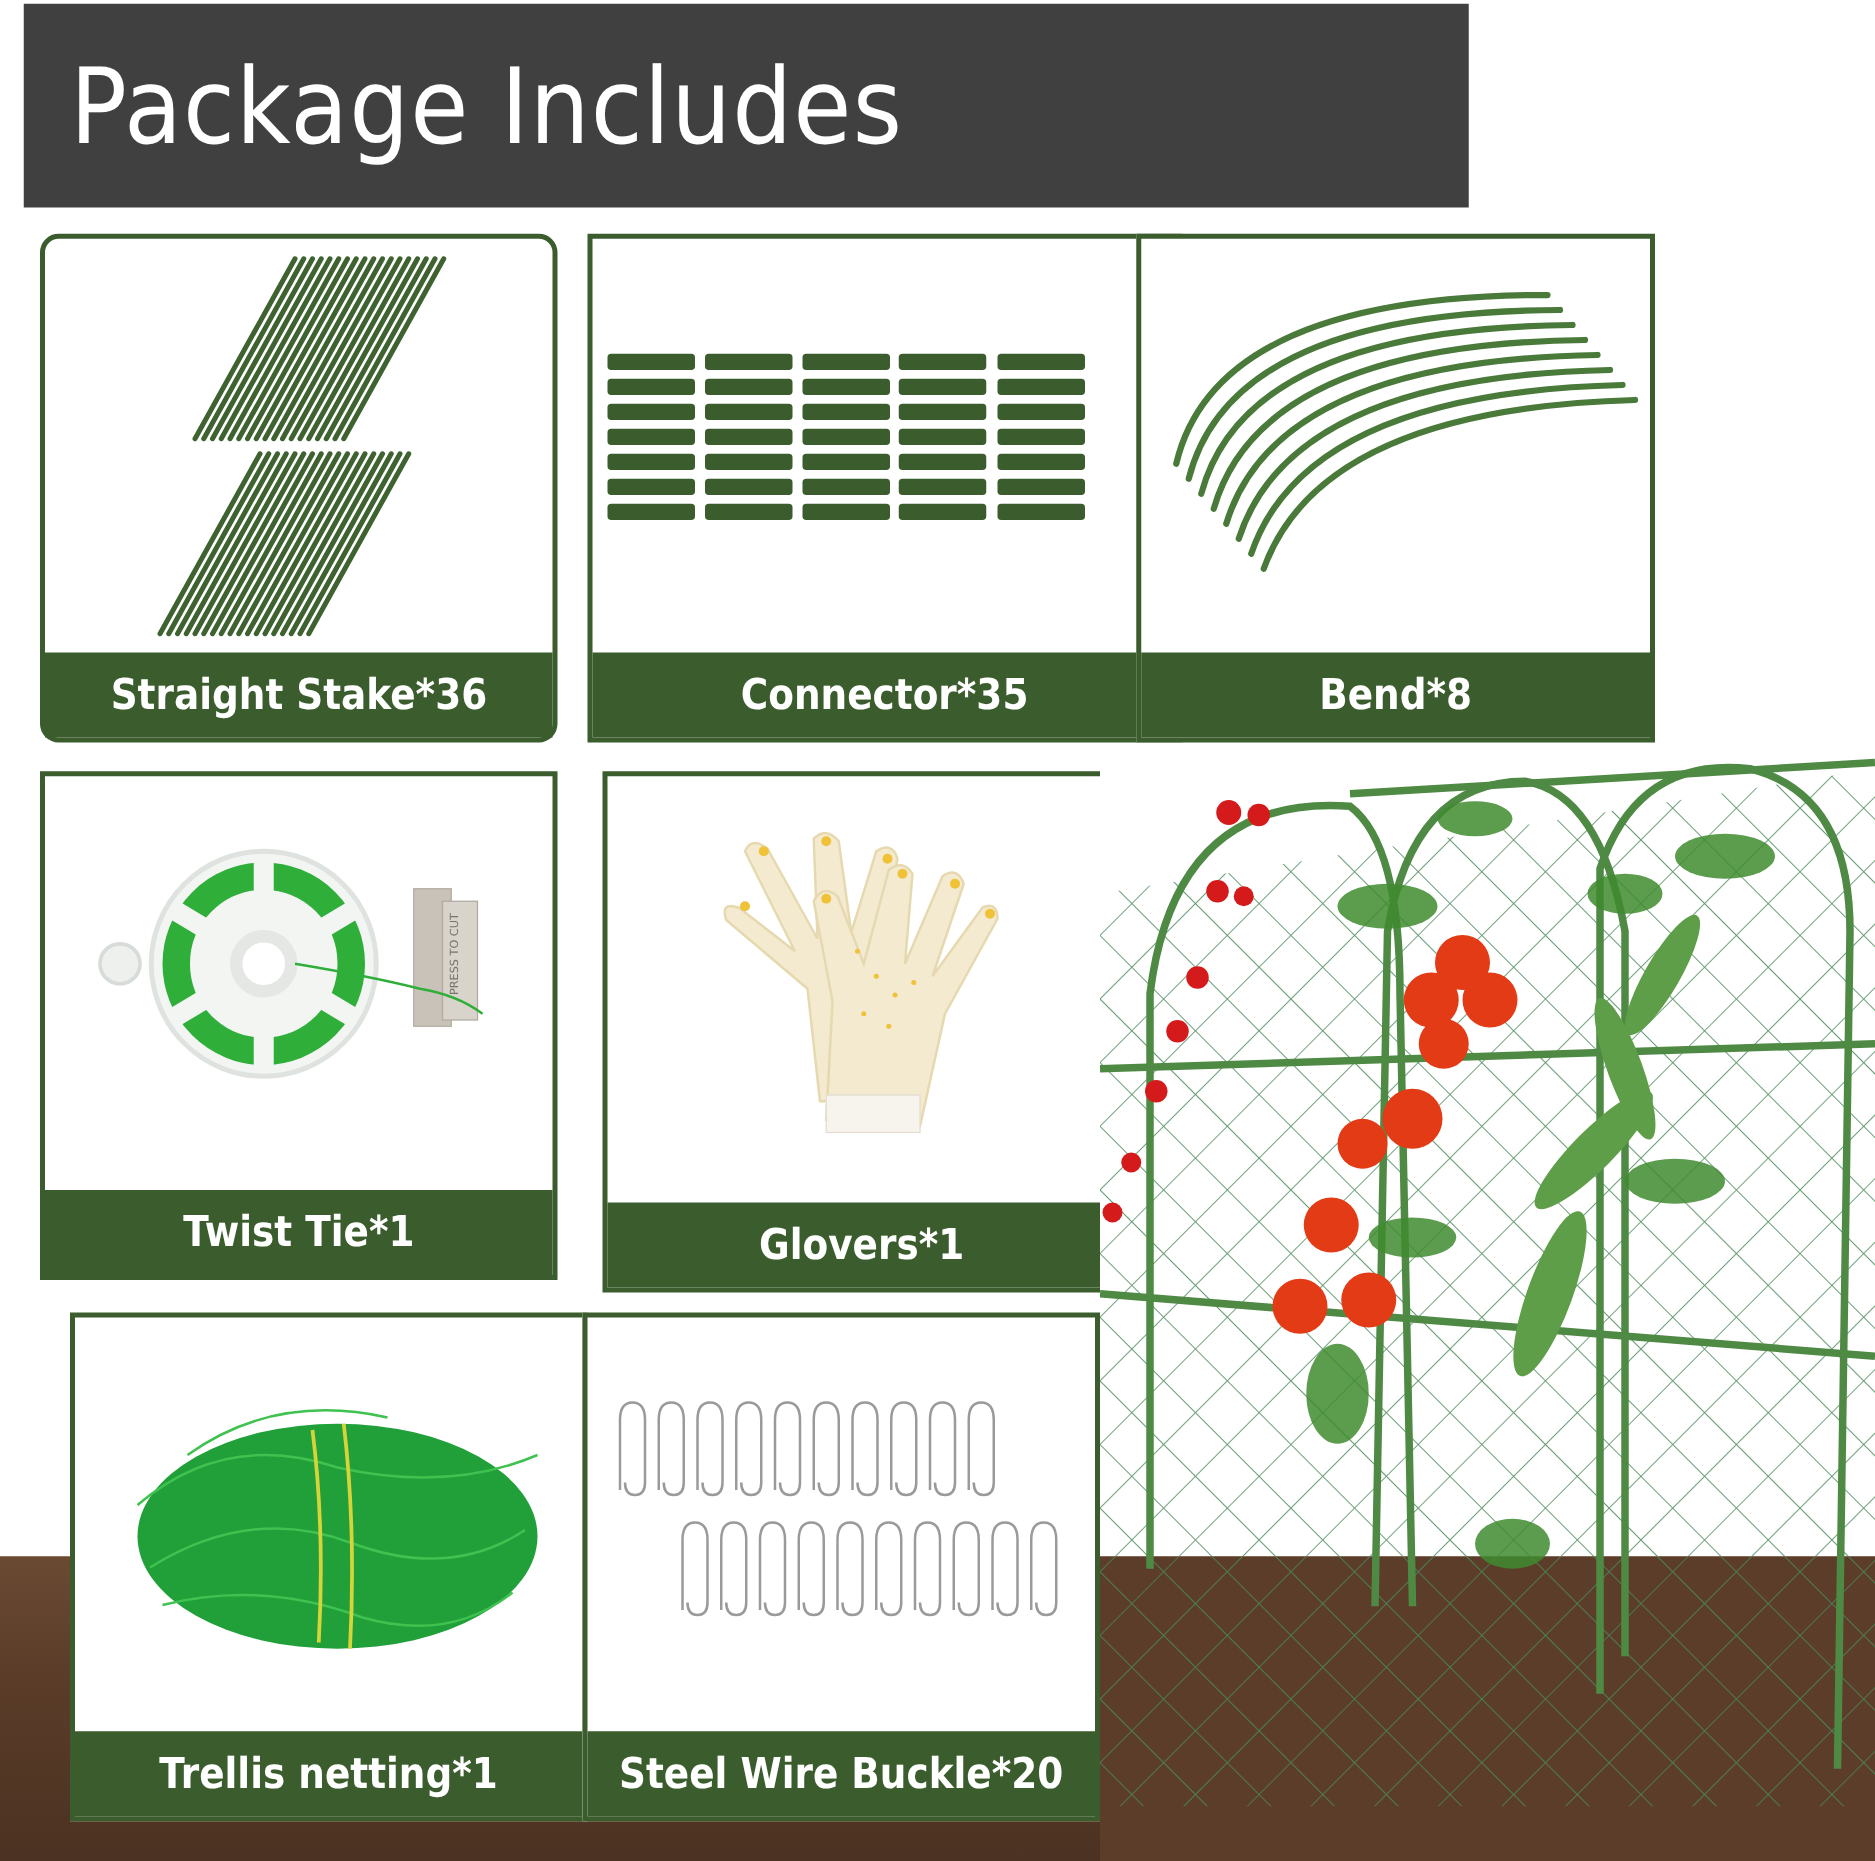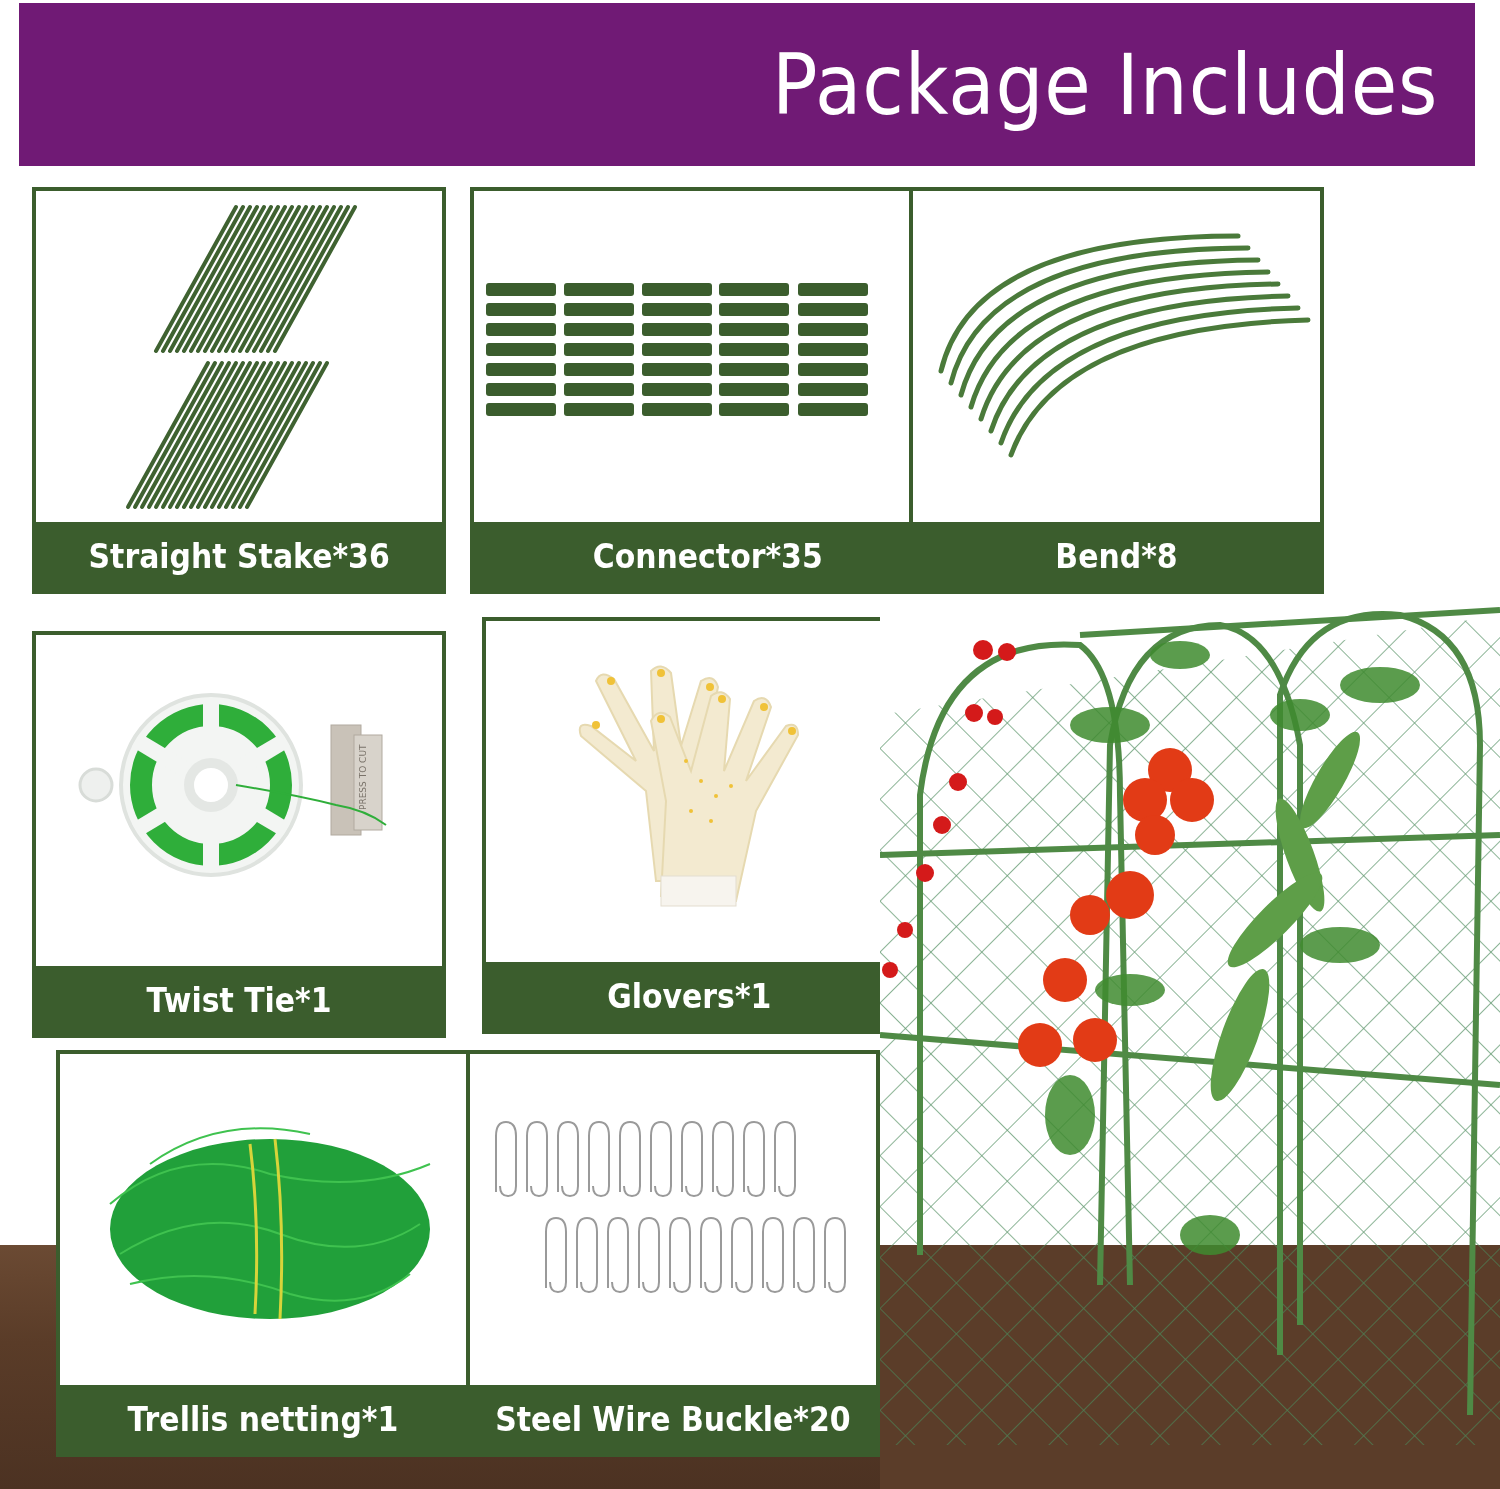--- a/index.html
+++ b/index.html
@@ -1,35 +1,35 @@
 <!DOCTYPE html>
 <html><head>
 <meta charset="utf-8">
 <style>
   html,body{margin:0;padding:0;}
   body{width:1500px;height:1489px;position:relative;overflow:hidden;background:#ffffff;font-family:"DejaVu Sans","Liberation Sans",sans-serif;}
-  .header{position:absolute;left:19px;top:3px;width:1456px;height:163px;background:#701a75;display:flex;align-items:center;justify-content:flex-end;}
+  .header{position:absolute;left:19px;top:3px;width:1156px;height:163px;background:#404040;display:flex;align-items:center;justify-content:flex-start;}
   .header h1{margin:0;color:#fff;font-family:"DejaVu Sans",sans-serif;font-weight:500;font-size:84px;letter-spacing:1px;transform:scaleX(0.9);}
   .tile{position:absolute;border:4px solid #3b5d2d;background:#fff;box-sizing:border-box;}
   .tile .img{position:absolute;left:0;top:0;right:0;bottom:68px;overflow:hidden;}
   .tile .label{position:absolute;left:0;right:0;bottom:0;height:68px;background:#3b5d2d;color:#fff;display:flex;align-items:center;justify-content:center;font-size:34px;font-weight:bold;transform-origin:center;}
   .tile .label span{display:inline-block;transform:scaleX(0.88);}
   .photo{position:absolute;left:880px;top:595px;width:620px;height:894px;overflow:hidden;background:#fff;}
   .soil{position:absolute;left:0;top:1245px;width:1500px;height:244px;background:linear-gradient(180deg,#6b4a33 0%,#5a3c28 40%,#4c3222 100%);}
 </style>
 </head>
 <body>
 
 <div class="soil"></div>
 
 <div class="header">
   <h1>Package Includes</h1>
 </div>
 
-<div class="tile" style="left:32px;top:187px;width:414px;height:407px;">
+<div class="tile" style="left:32px;top:187px;width:414px;height:407px;border-radius:15px;">
   <div class="img">
     <svg width="406" height="335" viewBox="0 0 406 335">
       <g stroke="#3f6231" stroke-width="4" stroke-linecap="round">
         <line x1="120" y1="160" x2="200" y2="16"></line>
           <line x1="127" y1="160" x2="207" y2="16"></line>
           <line x1="134" y1="160" x2="214" y2="16"></line>
           <line x1="141" y1="160" x2="221" y2="16"></line>
           <line x1="148" y1="160" x2="228" y2="16"></line>
           <line x1="155" y1="160" x2="235" y2="16"></line>
           <line x1="162" y1="160" x2="242" y2="16"></line>
@@ -130,21 +130,21 @@
         <path d="M88 252 Q132 123 385 117"></path>
         <path d="M98 264 Q144 136 395 129"></path>
       </g>
     </svg>
   </div>
   <div class="label">
       <span>Bend*8</span>
     </div>
 </div>
 
-<div class="tile" style="left:32px;top:631px;width:414px;height:407px;">
+<div class="tile" style="left:32px;top:617px;width:414px;height:407px;">
   <div class="img">
     <svg width="406" height="335" viewBox="0 0 406 335">
       <circle cx="60" cy="150" r="16" fill="#eef0ee" stroke="#d8dcd8" stroke-width="3"></circle>
       <circle cx="175" cy="150" r="90" fill="#f3f5f3" stroke="#dfe3df" stroke-width="4"></circle>
       <circle cx="175" cy="150" r="70" fill="none" stroke="#2fae3a" stroke-width="22"></circle>
       <g stroke="#f3f5f3" stroke-width="16">
         <line x1="175" y1="150" x2="175" y2="65"></line>
           <line x1="175" y1="150" x2="250" y2="105"></line>
           <line x1="175" y1="150" x2="250" y2="195"></line>
           <line x1="175" y1="150" x2="175" y2="235"></line>

